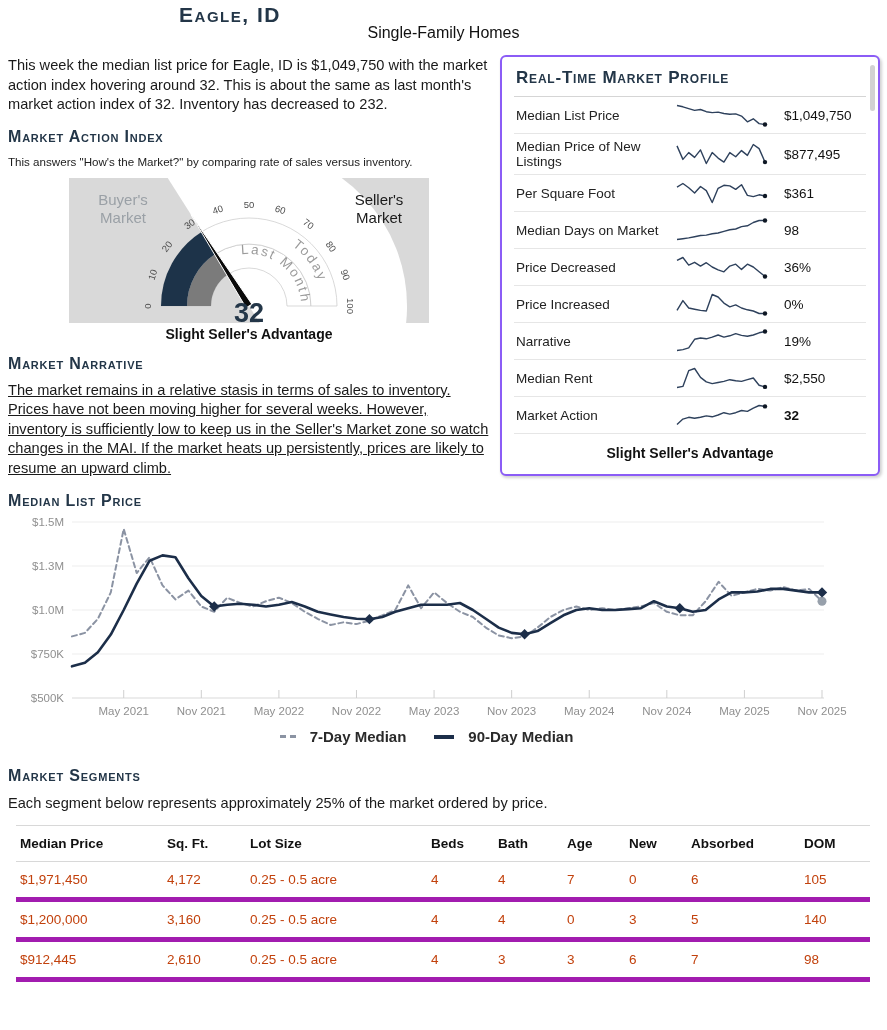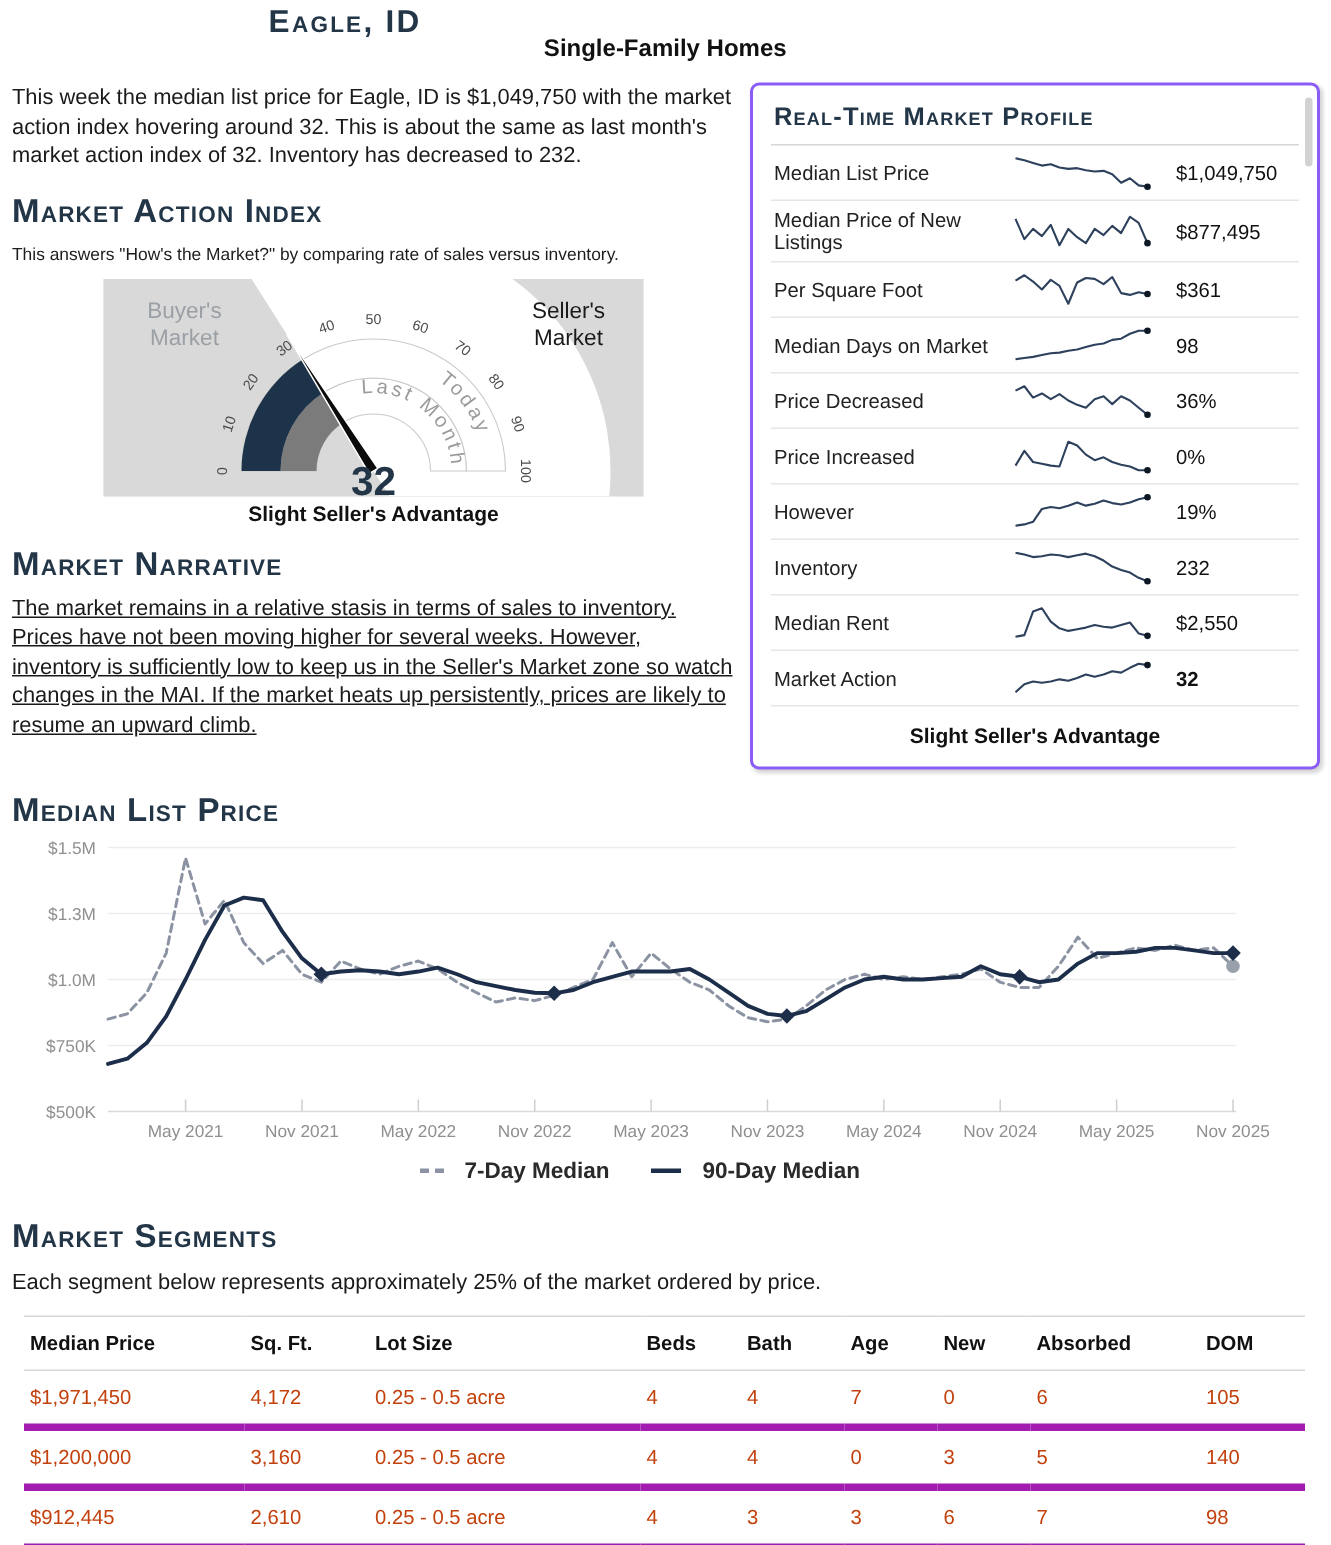--- a/index.html
+++ b/index.html
@@ -6,27 +6,27 @@
   body{
     width:887px;height:1030px;background:#ffffff;overflow:hidden;position:relative;
     font-family:"Liberation Sans", sans-serif;color:#1a1a1a;
   }
   .header{position:relative;height:50px;padding-left:32px;}
   .page-title{
     position:absolute;left:0;top:3px;width:460px;text-align:center;margin:0;
     font-variant:small-caps;font-size:21px;font-weight:700;letter-spacing:1.5px;color:#233648;
   }
   .page-subtitle{
-    position:absolute;left:0;top:24px;width:887px;text-align:center;font-size:16px;color:#111;font-weight:bold;
+    position:absolute;left:0;top:24px;width:887px;text-align:center;font-size:16px;color:#111;
   }
   .columns{display:flex;padding:0 5px 0 8px;align-items:flex-start;}
   .leftcol{width:482px;}
   .intro{font-size:14.6px;line-height:1.34;margin:6px 0 0 0;}
   h2.sec{
-    font-variant:small-caps;font-size:22px;font-weight:700;letter-spacing:0.8px;
+    font-variant:small-caps;font-size:16px;font-weight:700;letter-spacing:0.8px;
     color:#233648;margin:13px 0 0 0;
   }
   .subnote{font-size:11.6px;color:#1c1c1c;margin-top:9px;}
   .gauge-box{
     width:360px;height:145px;margin:10px auto 0 auto;background:#d9d9d9;position:relative;overflow:hidden;
   }
   .gauge-box svg{position:absolute;left:0;top:0;}
   .gauge-side{position:absolute;top:13px;font-size:15px;line-height:1.22;text-align:center;width:80px;}
   .gauge-side.buyer{left:14px;color:#9aa0a6;}
   .gauge-side.seller{right:10px;color:#1a1a1a;}
@@ -161,34 +161,26 @@
         </div>
         <div class="profile-row">
           <span class="pr-label">Price Increased</span>
           <svg class="pr-spark" width="100" height="26" viewBox="0 0 100 26">
             <polyline points="3.0,19.4 8.9,9.6 14.7,17.0 20.6,18.2 26.5,19.4 32.3,20.0 38.2,3.5 44.1,6.0 49.9,12.1 55.8,15.8 61.7,13.9 67.5,17.0 73.4,18.8 79.3,20.0 85.1,22.5 91.0,22.5" fill="none" stroke="#2e415c" stroke-width="1.4" stroke-linejoin="round"></polyline>
             <circle cx="91.0" cy="22.5" r="2.2" fill="#0e1724"></circle>
           </svg>
           <span class="pr-value">0%</span>
         </div>
         <div class="profile-row">
-          <span class="pr-label">However</span>
+          <span class="pr-label">Narrative</span>
           <svg class="pr-spark" width="100" height="26" viewBox="0 0 100 26">
             <polyline points="3.0,22.5 8.9,21.6 14.7,19.9 20.6,11.3 26.5,10.0 32.3,10.8 38.2,9.1 44.1,7.0 49.9,9.1 55.8,7.8 61.7,5.7 67.5,7.4 73.4,8.3 79.3,7.0 85.1,4.8 91.0,3.5" fill="none" stroke="#2e415c" stroke-width="1.4" stroke-linejoin="round"></polyline>
             <circle cx="91.0" cy="3.5" r="2.2" fill="#0e1724"></circle>
           </svg>
           <span class="pr-value">19%</span>
-        </div>
-        <div class="profile-row">
-          <span class="pr-label">Inventory</span>
-          <svg class="pr-spark" width="100" height="26" viewBox="0 0 100 26">
-            <polyline points="3.0,3.5 8.9,4.7 14.7,6.4 20.6,5.8 26.5,4.7 32.3,5.2 38.2,6.4 44.1,5.2 49.9,4.1 55.8,5.8 61.7,8.7 67.5,12.7 73.4,15.0 79.3,16.7 85.1,20.2 91.0,22.5" fill="none" stroke="#2e415c" stroke-width="1.4" stroke-linejoin="round"></polyline>
-            <circle cx="91.0" cy="22.5" r="2.2" fill="#0e1724"></circle>
-          </svg>
-          <span class="pr-value">232</span>
         </div>
         <div class="profile-row">
           <span class="pr-label">Median Rent</span>
           <svg class="pr-spark" width="100" height="26" viewBox="0 0 100 26">
             <polyline points="3.0,22.5 8.9,21.4 14.7,5.7 20.6,3.5 26.5,12.4 32.3,16.9 38.2,18.6 44.1,17.5 49.9,16.4 55.8,14.7 61.7,15.8 67.5,16.4 73.4,14.7 79.3,13.0 85.1,20.3 91.0,21.9" fill="none" stroke="#2e415c" stroke-width="1.4" stroke-linejoin="round"></polyline>
             <circle cx="91.0" cy="21.9" r="2.2" fill="#0e1724"></circle>
           </svg>
           <span class="pr-value">$2,550</span>
         </div>
         <div class="profile-row">

